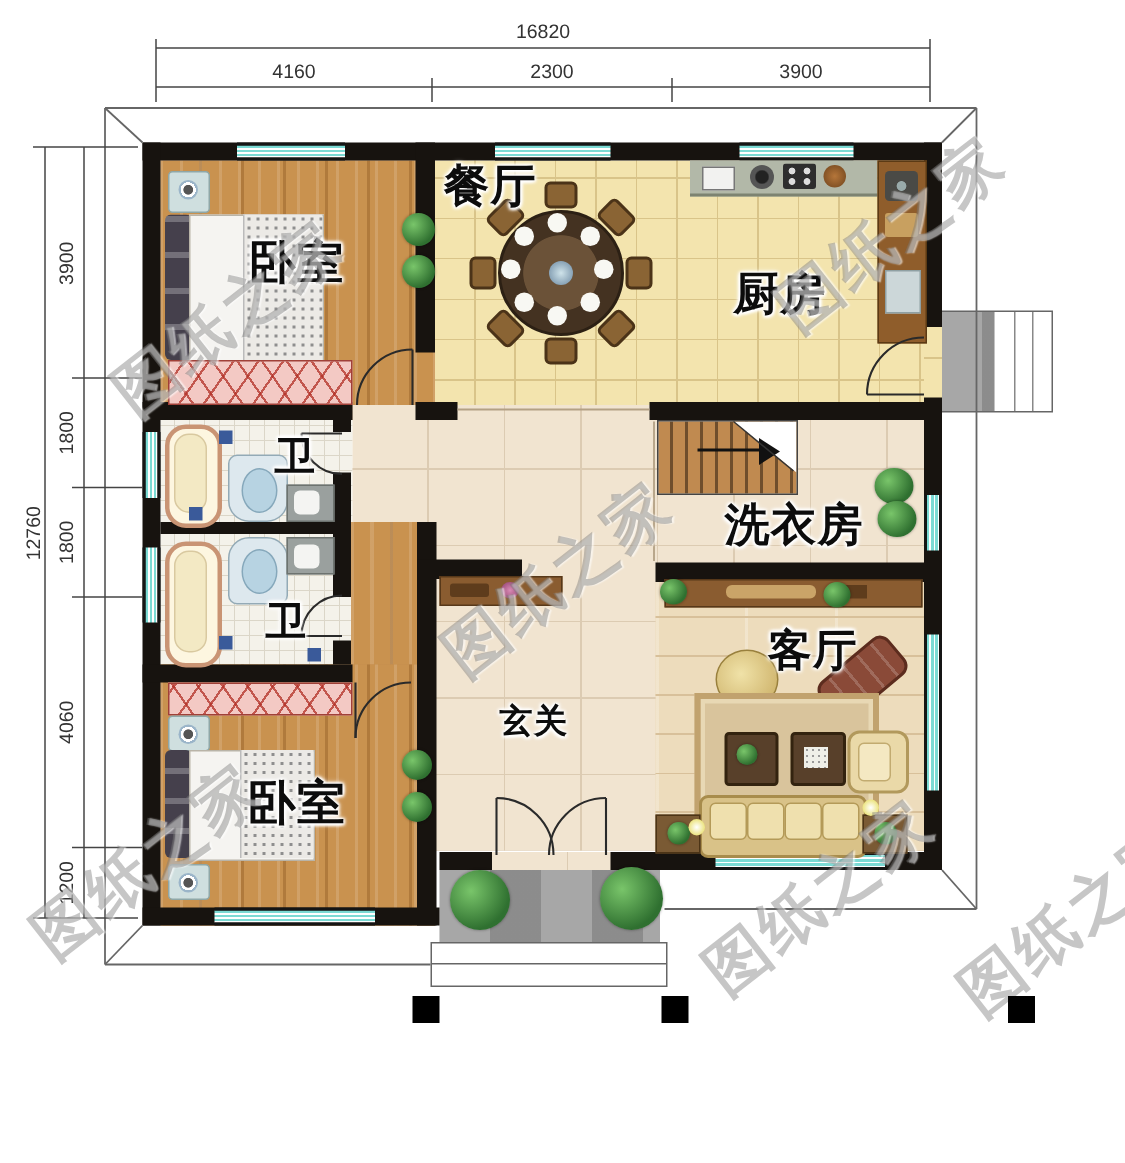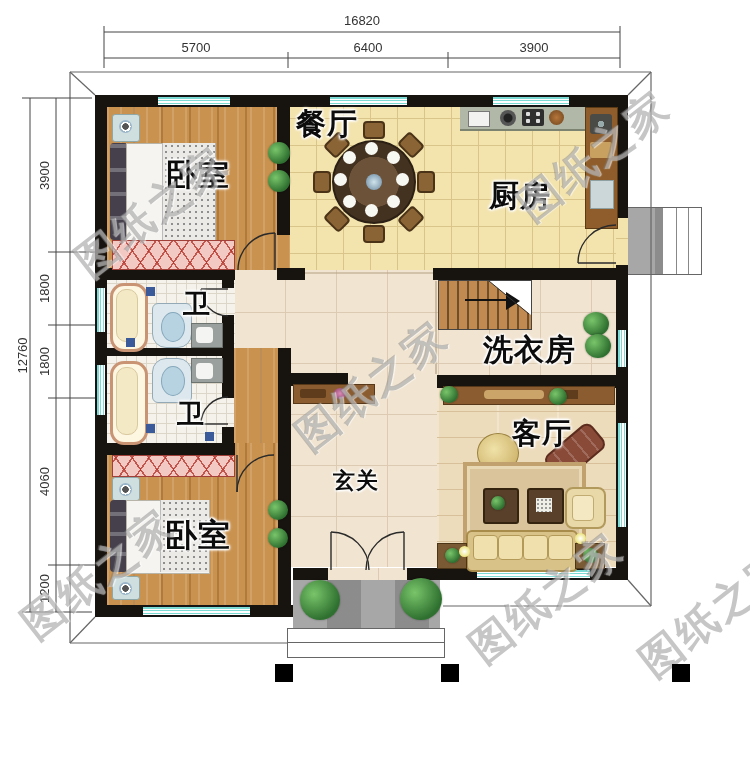--- a/index.html
+++ b/index.html
@@ -298,22 +298,22 @@
       <path d="M22,98 H92"></path>
         <path d="M22,612 H92"></path>
       <path d="M48,252 H95"></path>
         <path d="M48,325 H95"></path>
         <path d="M48,398 H95"></path>
         <path d="M48,565 H95"></path>
     </g>
   </svg>
 
   <div class="dim" style="left:322px;top:13px;width:80px">16820</div>
-  <div class="dim" style="left:156px;top:40px;width:80px">5700</div>
-  <div class="dim" style="left:328px;top:40px;width:80px">6400</div>
+  <div class="dim" style="left:156px;top:40px;width:80px">4160</div>
+  <div class="dim" style="left:328px;top:40px;width:80px">2300</div>
   <div class="dim" style="left:494px;top:40px;width:80px">3900</div>
   <div class="dim rot" style="left:0px;top:348px;width:44px">12760</div>
   <div class="dim rot" style="left:22px;top:168px;width:44px">3900</div>
   <div class="dim rot" style="left:22px;top:281px;width:44px">1800</div>
   <div class="dim rot" style="left:22px;top:354px;width:44px">1800</div>
   <div class="dim rot" style="left:22px;top:474px;width:44px">4060</div>
   <div class="dim rot" style="left:22px;top:581px;width:44px">1200</div>
 
   <div class="lbl" style="left:296px;top:104px;font-size:30px">餐厅</div>
   <div class="lbl" style="left:166px;top:154px;font-size:31px">卧室</div>

